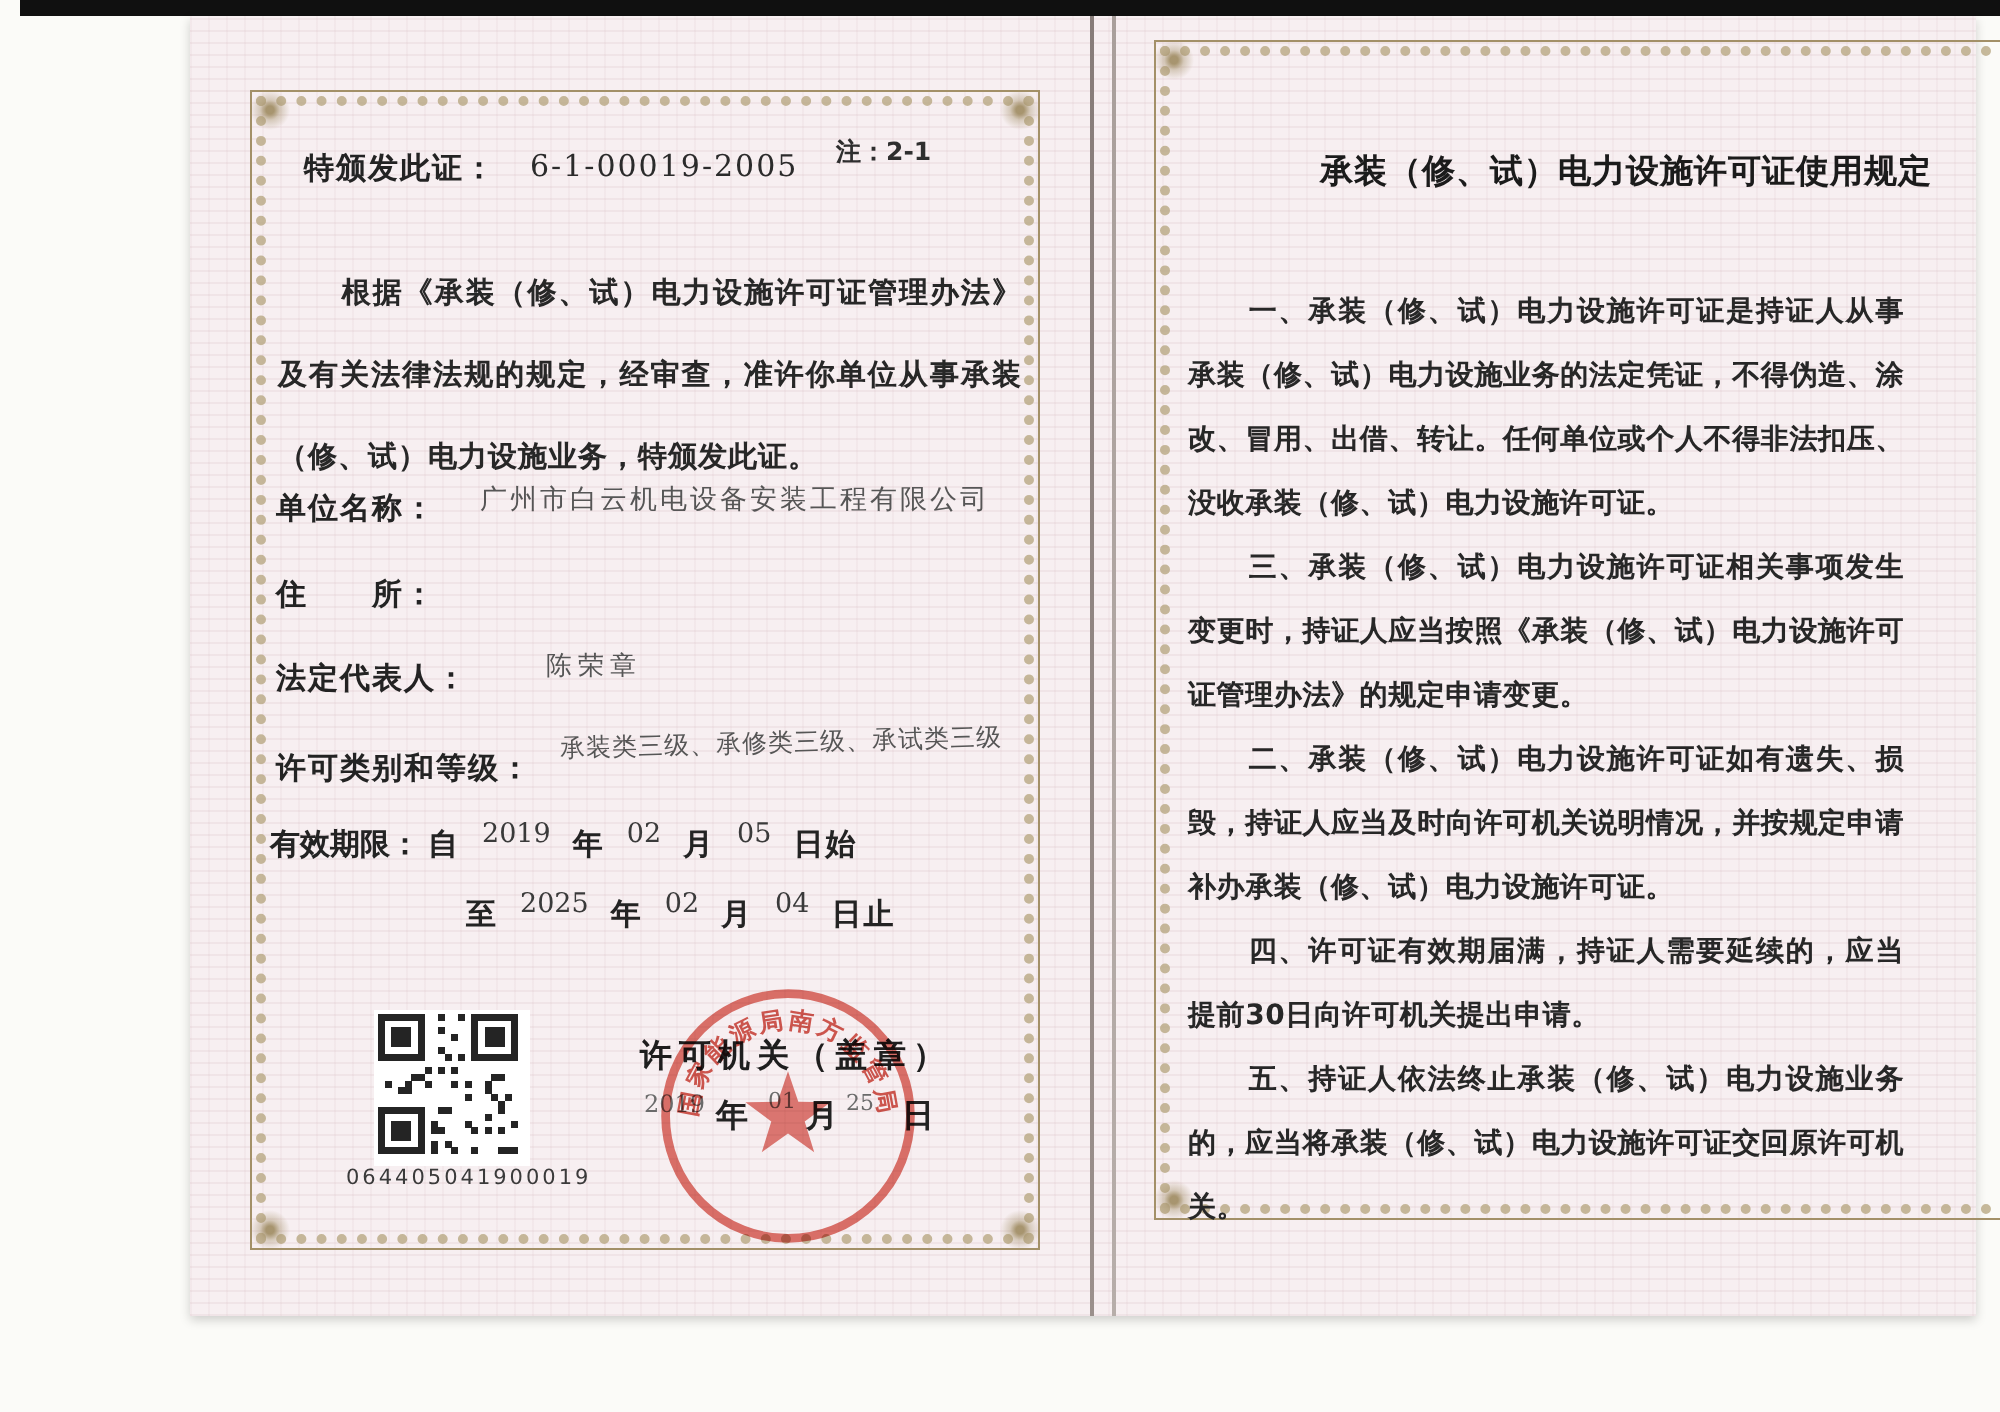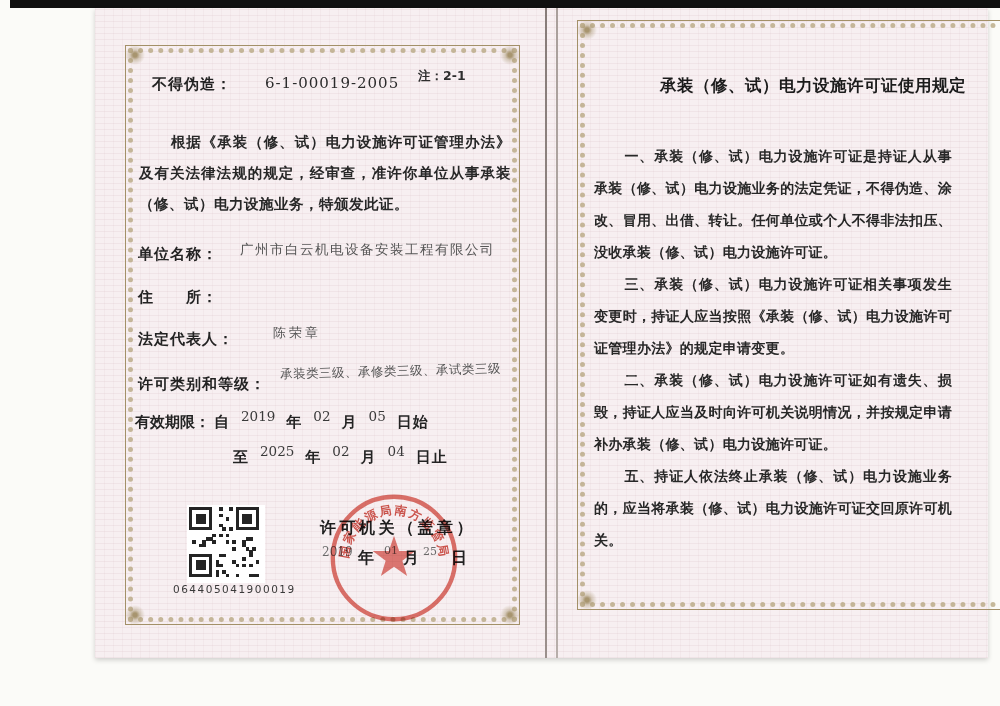--- a/index.html
+++ b/index.html
@@ -28,21 +28,21 @@
       radial-gradient(circle, rgba(163,144,104,.95) 2px, rgba(163,144,104,.40) 5px, transparent 10px),
       radial-gradient(circle, rgba(163,144,104,.95) 2px, rgba(163,144,104,.40) 5px, transparent 10px);
     background-size:26px 26px;background-repeat:no-repeat;
     background-position:left top, right top, left bottom, right bottom;}
   .abs{position:absolute;}
   .lab{font-weight:bold;color:#232323;font-size:15px;letter-spacing:1px;white-space:nowrap;}
   .typed{color:#565656;white-space:nowrap;}
   .num{font-family:"DejaVu Serif",serif;}
   .lic-number{font-family:"DejaVu Serif",serif;font-size:15px;letter-spacing:1px;color:#2b2b2b;}
   .lic-note{font-size:12.5px;font-weight:bold;color:#2e2e2e;}
-  .intro{width:372px;font-size:14.5px;line-height:31px;font-weight:600;color:#272727;
+  .intro{width:372px;font-size:14.5px;line-height:41px;font-weight:600;color:#272727;
     text-align:justify;text-indent:2.2em;letter-spacing:.5px;}
   .addr{font-size:10px;line-height:14.5px;color:#636363;width:287px;white-space:normal;letter-spacing:.5px;}
   .cat{font-size:12.5px;letter-spacing:.5px;width:250px;transform:rotate(-1.5deg);}
   .vrow{white-space:nowrap;font-size:15px;font-weight:bold;color:#232323;}
   .vrow .zh{margin:0 4px;letter-spacing:1px;}
   .vrow .raise{position:relative;top:-6px;font-size:13.5px;font-weight:normal;color:#3a3a3a;margin:0 7px;}
   .qr-wrap{width:74px;height:74px;background:#fff;padding:2px;}
   .qr-num{font-size:10.5px;letter-spacing:1.5px;color:#3a3a3a;}
   .issuer{font-size:16px;font-weight:bold;letter-spacing:3.5px;color:#1e1e1e;white-space:nowrap;}
   .d-zh{font-size:16px;font-weight:bold;color:#222;}
@@ -58,21 +58,21 @@
 
 <div class="scan">
   <div class="edge-strip"></div>
 
   <div class="paper">
     <div class="fold"></div>
 
     <section class="page left">
       <div class="frame"></div>
 
-      <span class="abs lab" style="left:27px;top:30px;">不得伪造：</span>
+      <span class="abs lab" style="left:27px;top:30px;">特颁发此证：</span>
       <span class="abs lic-number" style="left:140px;top:29px;">6-1-00019-2005</span>
       <span class="abs lic-note" style="left:293px;top:23px;">注：2-1</span>
 
       <div class="abs intro" style="left:14px;top:82px;">根据《承装（修、试）电力设施许可证管理办法》及有关法律法规的规定，经审查，准许你单位从事承装（修、试）电力设施业务，特颁发此证。</div>
 
       <span class="abs lab" style="left:13px;top:200px;">单位名称：</span>
       <span class="abs typed" style="left:115px;top:196px;font-size:13.5px;letter-spacing:1.5px;">广州市白云机电设备安装工程有限公司</span>
 
       <span class="abs lab" style="left:13px;top:243px;">住　　所：</span>
 
@@ -174,17 +174,18 @@
 
     <section class="page right">
       <div class="frame"></div>
 
       <div class="abs r-title" style="top:55px;">承装（修、试）电力设施许可证使用规定</div>
 
       <div class="abs regs">
         <p>一、承装（修、试）电力设施许可证是持证人从事承装（修、试）电力设施业务的法定凭证，不得伪造、涂改、冒用、出借、转让。任何单位或个人不得非法扣压、没收承装（修、试）电力设施许可证。</p>
         <p>三、承装（修、试）电力设施许可证相关事项发生变更时，持证人应当按照《承装（修、试）电力设施许可证管理办法》的规定申请变更。</p>
         <p>二、承装（修、试）电力设施许可证如有遗失、损毁，持证人应当及时向许可机关说明情况，并按规定申请补办承装（修、试）电力设施许可证。</p>
+        <p>四、许可证有效期届满，持证人需要延续的，应当提前30日向许可机关提出申请。</p>
         <p>五、持证人依法终止承装（修、试）电力设施业务的，应当将承装（修、试）电力设施许可证交回原许可机关。</p>
       </div>
     </section>
   </div>
 </div>
 
 </body></html>

